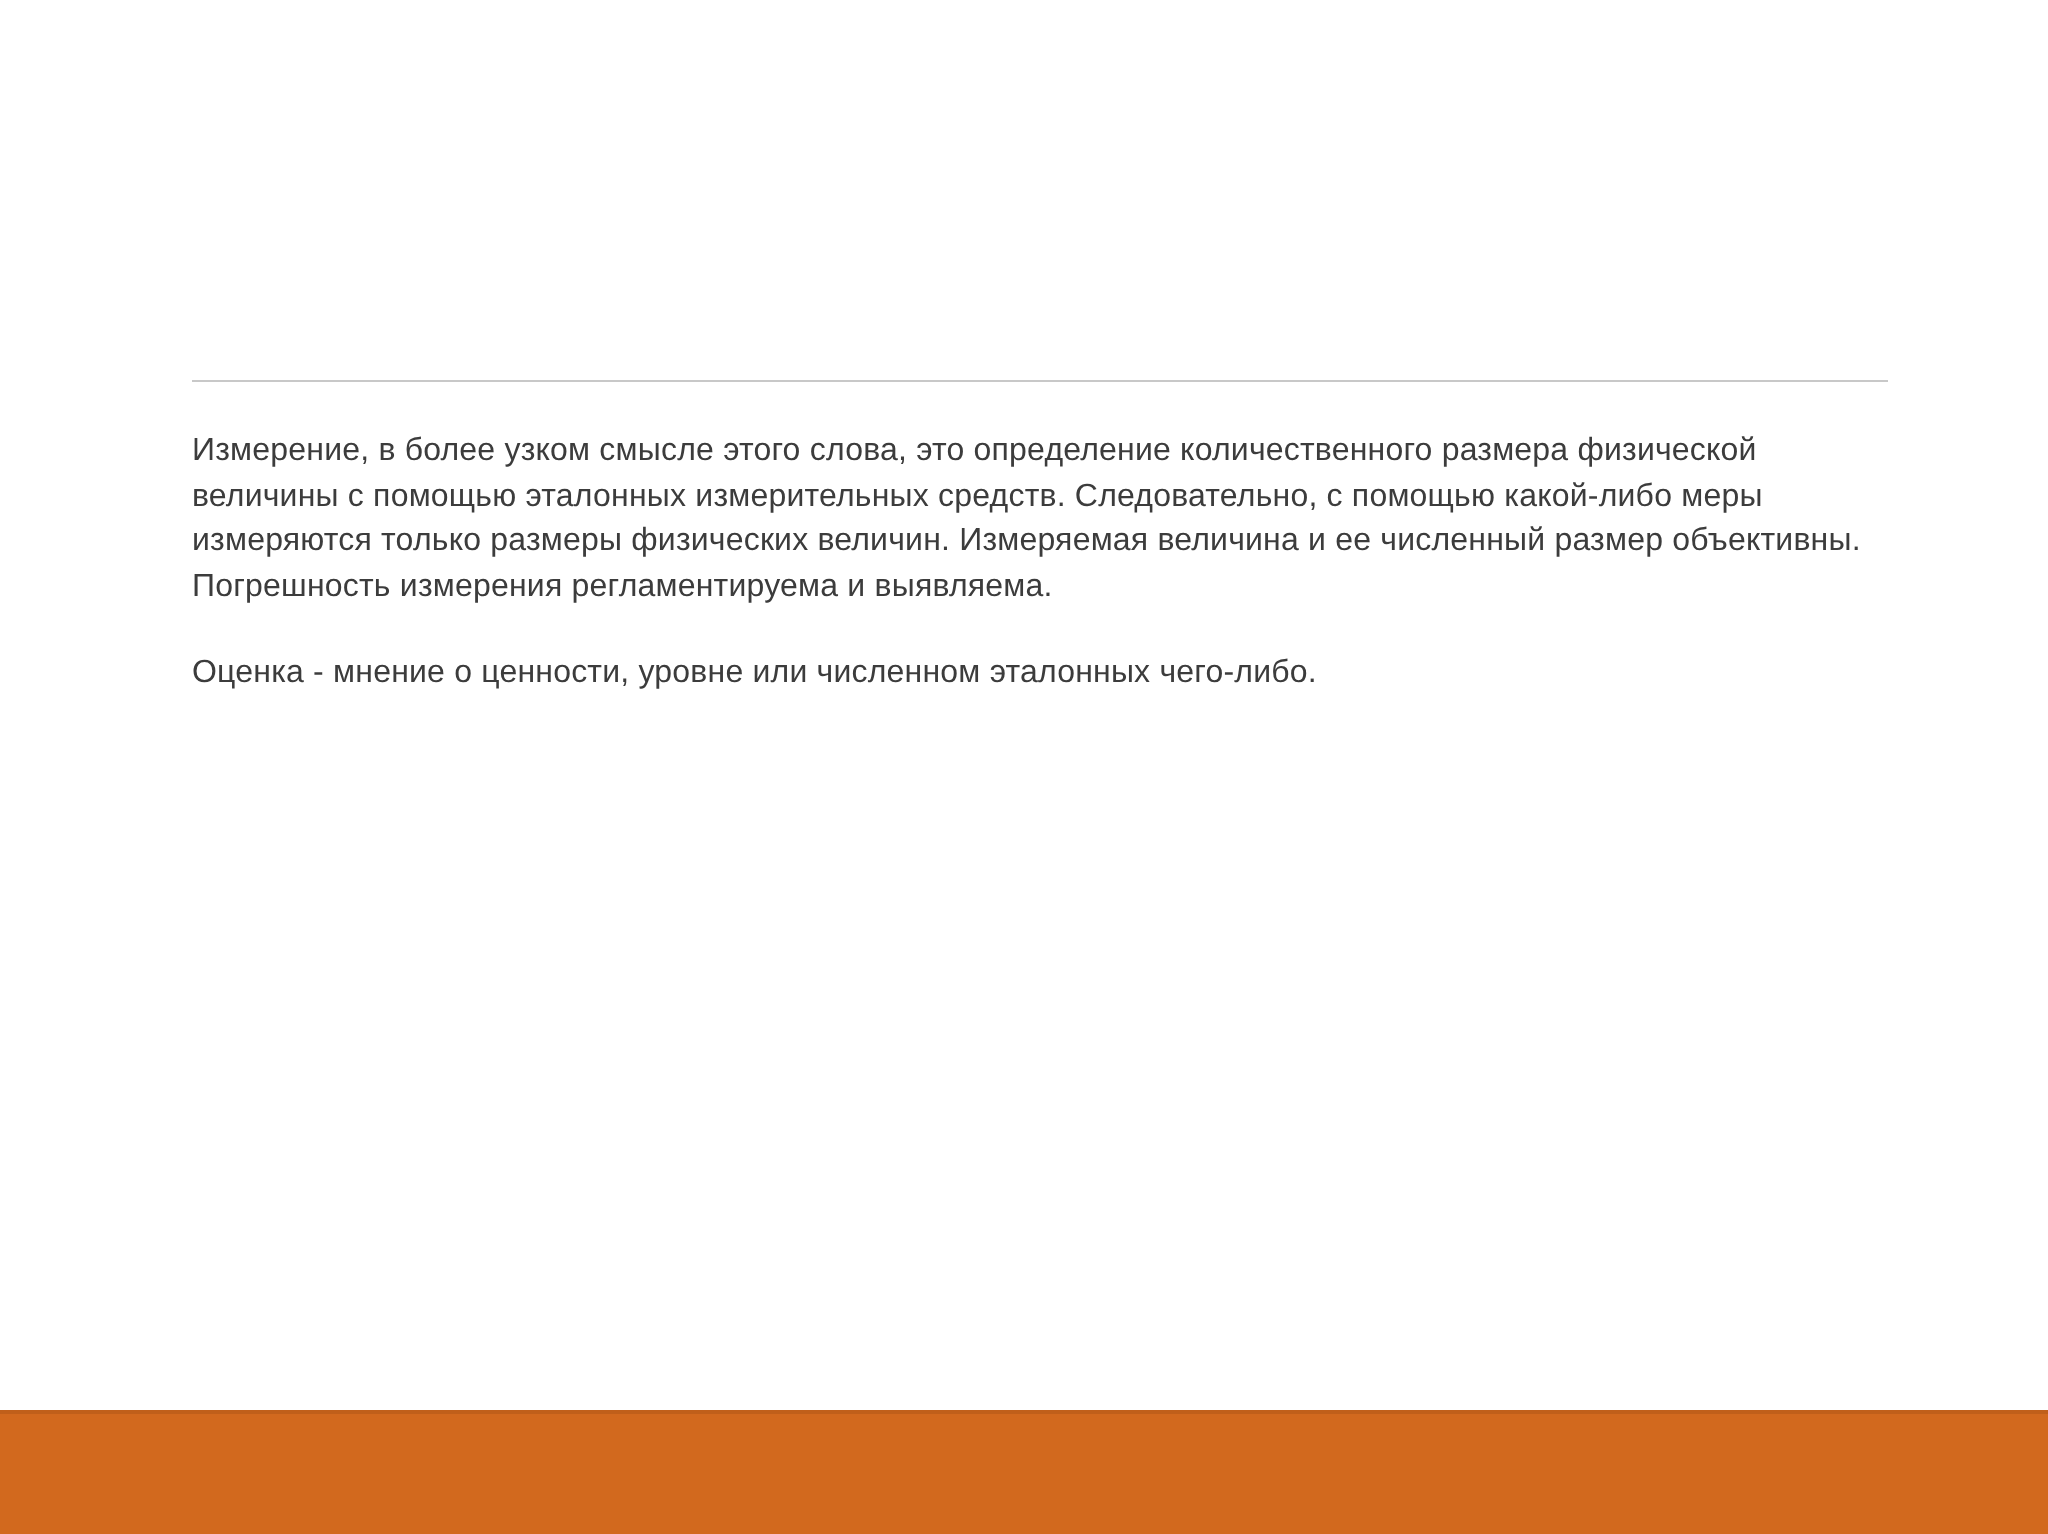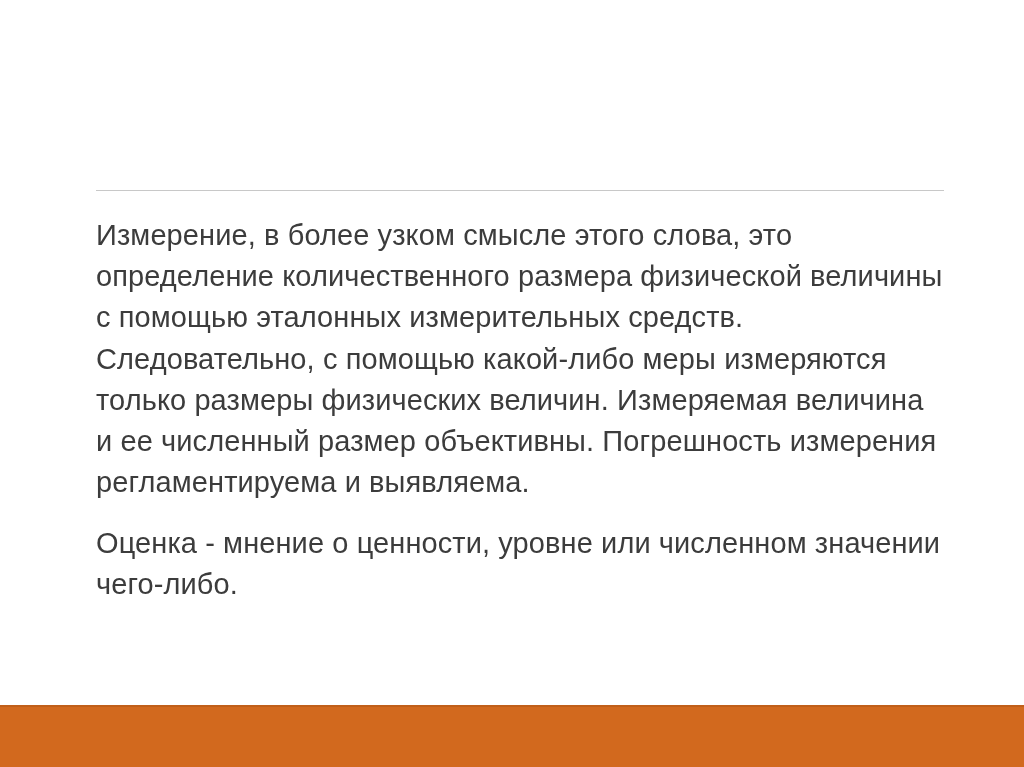--- a/index.html
+++ b/index.html
@@ -24,21 +24,21 @@
     top: 190px;
     width: 848px;
   }
   .top-rule {
     width: 100%;
     height: 1px;
     background: #c8c8c8;
     margin: 0 0 24px 0;
   }
   .body-paragraph {
-    font-size: 29px;
+    font-size: 16px;
     line-height: 1.42;
     color: #3c3c3c;
     margin: 0 0 20px 0;
     letter-spacing: 0.1px;
   }
   .body-paragraph:last-child {
     margin-bottom: 0;
   }
   .footer-bar {
     position: absolute;
@@ -58,20 +58,20 @@
   }
 </style>
 </head>
 <body>
 
 <div class="slide">
 
   <div class="content-area">
     <div class="top-rule"></div>
     <p class="body-paragraph">Измерение, в более узком смысле этого слова, это определение количественного размера физической величины с помощью эталонных измерительных средств. Следовательно, с помощью какой-либо меры измеряются только размеры физических величин. Измеряемая величина и ее численный размер объективны. Погрешность измерения регламентируема и выявляема.</p>
-    <p class="body-paragraph">Оценка - мнение о ценности, уровне или численном значении чего-либо.</p>
+    <p class="body-paragraph">Оценка - мнение о ценности, уровне или численном эталонных чего-либо.</p>
   </div>
 
   <div class="footer-bar">
     <div class="bar-top-edge"></div>
   </div>
 
 </div>
 
 </body></html>

